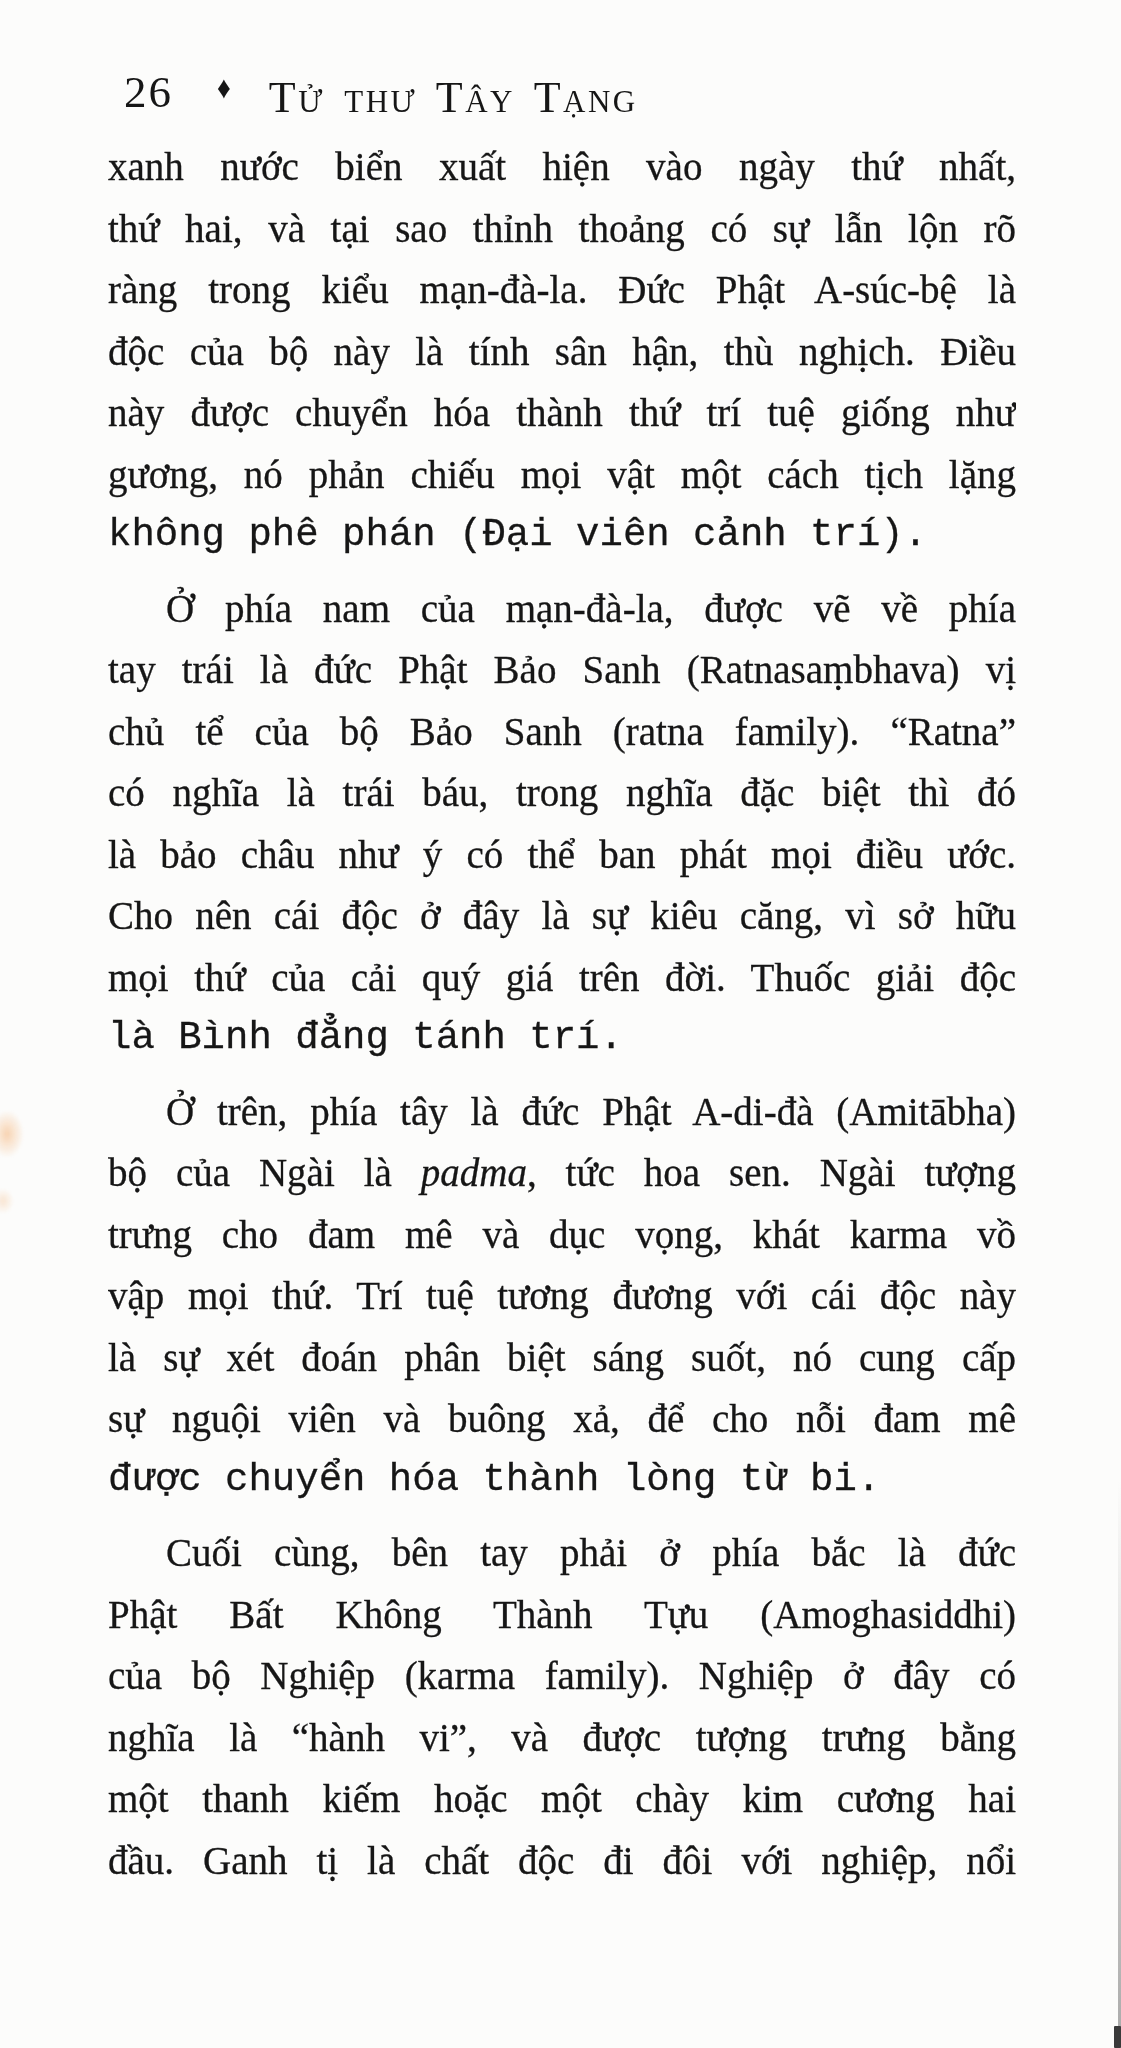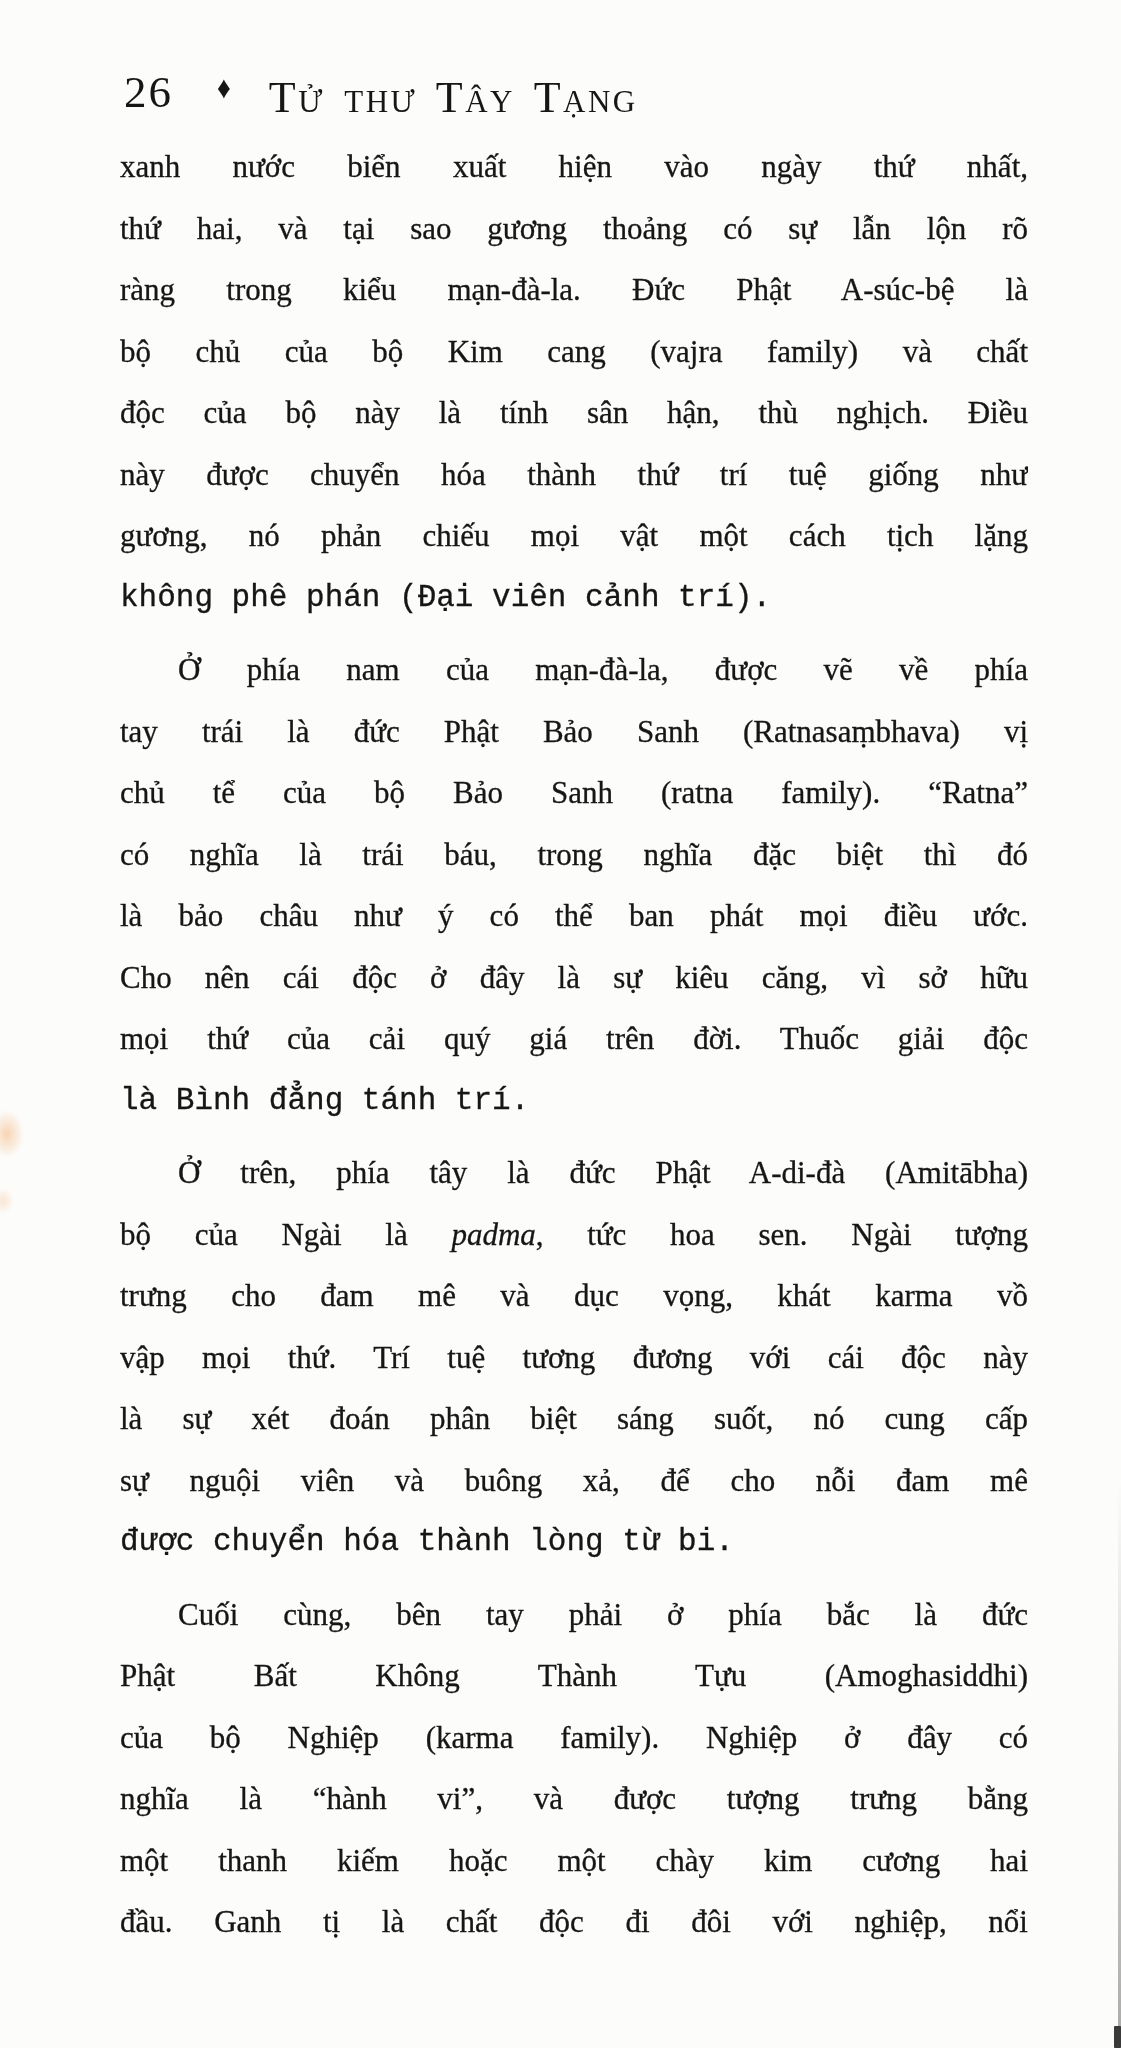--- a/index.html
+++ b/index.html
@@ -33,23 +33,23 @@
   }
   .header-title {
     font-size: 44px; line-height: 1;
     font-variant-caps: small-caps;
     letter-spacing: 2.5px;
     word-spacing: 6px;
     margin-top: 20px;
   }
   .body-text {
     position: absolute;
-    left: 120px; top: 136px;
+    left: 108px; top: 136px;
     width: 908px;
-    font-size: 31px;
+    font-size: 39px;
     line-height: 61.5px;
     -webkit-text-stroke: 0.3px #161616;
   }
   .para { margin: 0; }
   .para + .para { margin-top: 11px; }
   .line {
     height: 61.5px;
     overflow: hidden;
     text-align: justify;
     text-align-last: justify;
@@ -92,23 +92,22 @@
 
   <div class="running-header">
     <span class="page-number">26</span>
     <span class="header-sep">♦</span>
     <span class="header-title">Tử thư Tây Tạng</span>
   </div>
 
   <div class="body-text">
       <div class="para">
         <div class="line"><span>xanh nước biển xuất hiện vào ngày thứ nhất,</span></div>
-        <div class="line"><span>thứ hai, và tại sao gương thoảng có sự lẫn lộn rõ</span></div>
+        <div class="line"><span>thứ hai, và tại sao thỉnh thoảng có sự lẫn lộn rõ</span></div>
         <div class="line"><span>ràng trong kiểu mạn-đà-la. Đức Phật A-súc-bệ là</span></div>
-        <div class="line"><span>bộ chủ của bộ Kim cang (vajra family) và chất</span></div>
         <div class="line"><span>độc của bộ này là tính sân hận, thù nghịch. Điều</span></div>
         <div class="line"><span>này được chuyển hóa thành thứ trí tuệ giống như</span></div>
         <div class="line"><span>gương, nó phản chiếu mọi vật một cách tịch lặng</span></div>
         <div class="line lastline"><span>không phê phán (Đại viên cảnh trí).</span></div>
       </div>
       <div class="para indent">
         <div class="line"><span>Ở phía nam của mạn-đà-la, được vẽ về phía</span></div>
         <div class="line"><span>tay trái là đức Phật Bảo Sanh (Ratnasaṃbhava) vị</span></div>
         <div class="line"><span>chủ tể của bộ Bảo Sanh (ratna family). “Ratna”</span></div>
         <div class="line"><span>có nghĩa là trái báu, trong nghĩa đặc biệt thì đó</span></div>

